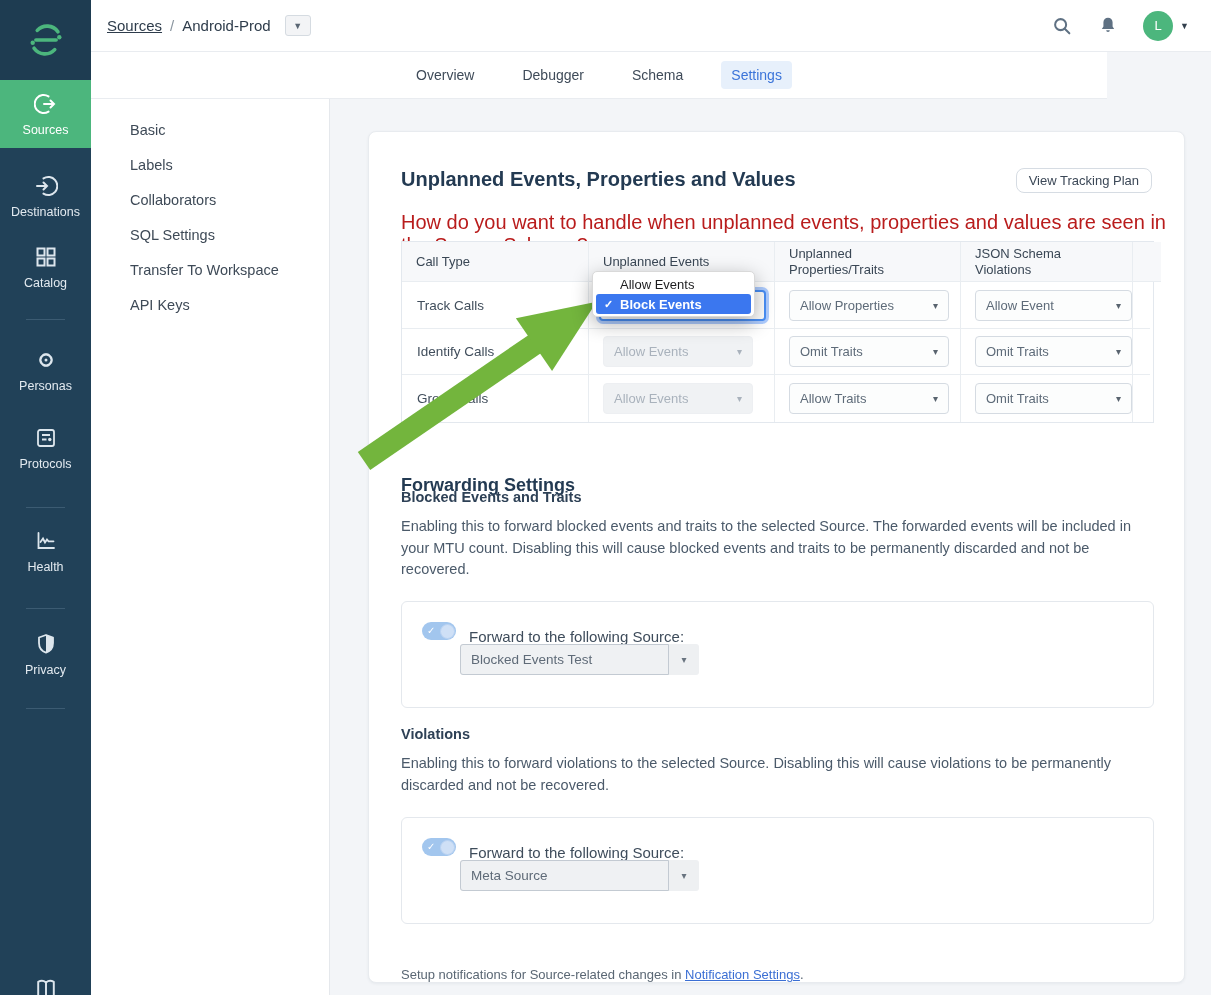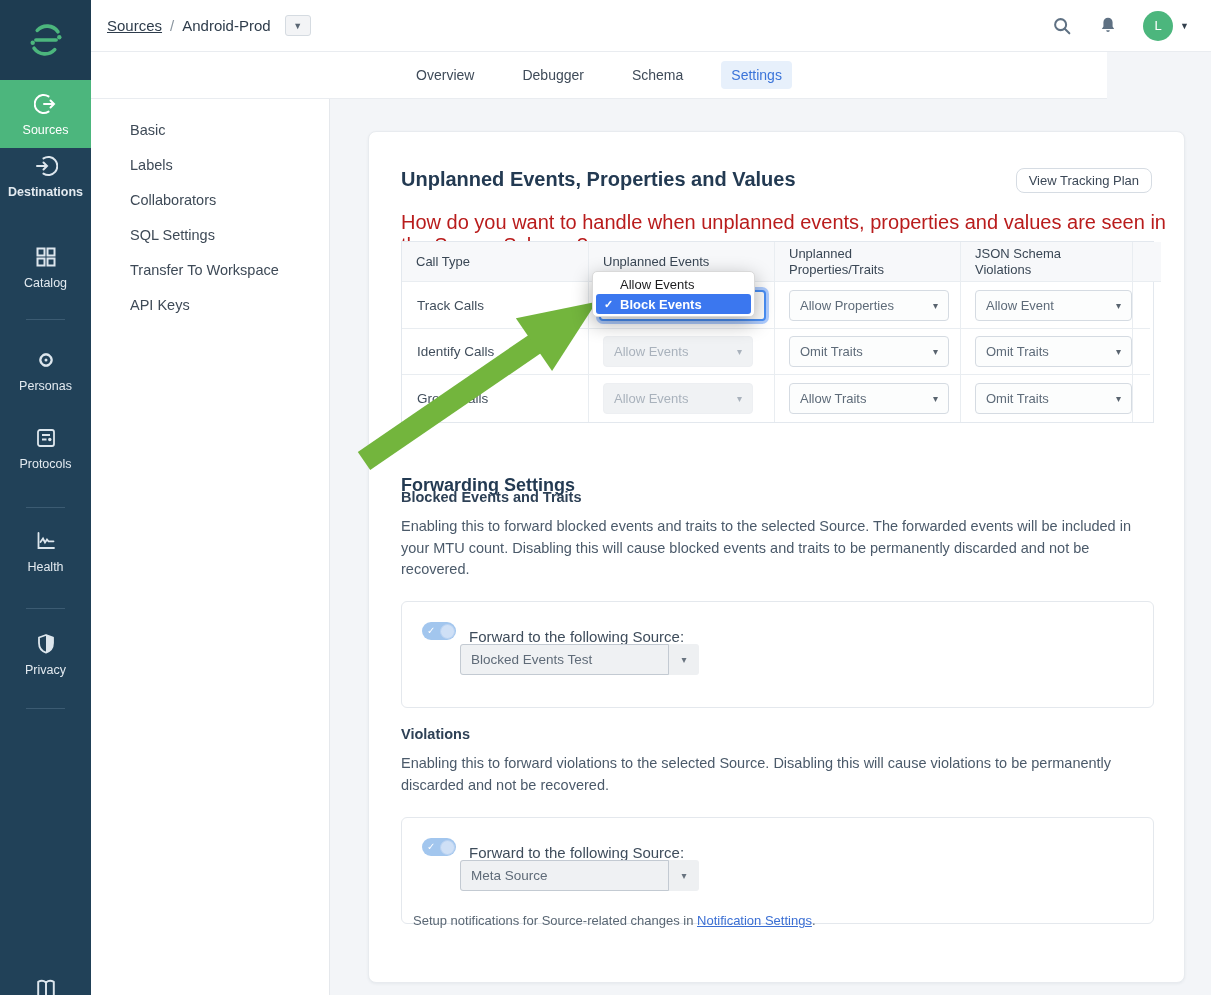--- a/index.html
+++ b/index.html
@@ -81,21 +81,21 @@
   .toggle-card { position:absolute; left:32px; width:753px; height:107px; border:1px solid #E4E8ED; border-radius:6px; background:#FFFFFF; }
   .toggle-row { position:absolute; left:20px; top:15px; display:flex; align-items:center; gap:13px; }
   .toggle { position:relative; width:34px; height:18px; border-radius:9px; background:#A2C6EE; cursor:pointer; flex:0 0 auto; }
   .toggle .tg-check { position:absolute; left:5px; top:2.5px; color:#FFFFFF; font-size:10px; }
   .toggle .tg-knob { position:absolute; right:1.5px; top:1.5px; width:15px; height:15px; border-radius:50%; background:#CFE0F6; border:1px solid #B9D2F2; }
   .toggle-label { font-size:15px; color:#3E4C5B;margin-top:11px; }
   .sel-group { position:absolute; left:58px; top:42px; display:flex; align-items:stretch; background:#EEF0F2; border-radius:3px; cursor:pointer; }
   .sel-box { width:209px; height:31px; border:1px solid #C3CAD2; border-radius:3px 0 0 3px; background:#EFF1F3; font-size:13.5px; color:#5F6B78; display:flex; align-items:center; padding-left:10px; }
   .sel-caret { width:30px; display:flex; align-items:center; justify-content:center; font-size:10px; color:#68737F; }
 
-  .note { position:absolute; left:32px; top:781px; font-size:13px; color:#5A6774;margin-left:12px; }
+  .note { position:absolute; left:32px; top:835px; font-size:13px; color:#5A6774; }
   .note a { color:#3B6FD4; text-decoration:underline; cursor:pointer; }
 </style>
 </head>
 <body>
 
 <div class="app">
 
   <aside class="iconbar">
     <div class="logo-block">
       <svg width="44" height="44" viewBox="0 0 48 48" fill="none">
@@ -108,21 +108,21 @@
     </div>
 
     <div class="nav-item active" style="top:80px;">
       <svg width="24" height="24" viewBox="0 0 24 24" fill="none" stroke="currentColor" stroke-width="2" stroke-linecap="round">
         <path d="M14.5 4.4 A9 9 0 1 0 14.5 19.6"></path>
         <path d="M10 12 H20 M16.5 8.5 L20 12 L16.5 15.5"></path>
       </svg>
       <span class="nav-label">Sources</span>
     </div>
 
-    <div class="nav-item" style="top:154px;font-weight:bold;">
+    <div class="nav-item" style="top:174px;">
       <svg width="24" height="24" viewBox="0 0 24 24" fill="none" stroke="currentColor" stroke-width="2" stroke-linecap="round">
         <path d="M9.5 4.4 A9 9 0 1 1 9.5 19.6"></path>
         <path d="M3 12 H13 M9.5 8.5 L13 12 L9.5 15.5"></path>
       </svg>
       <span class="nav-label">Destinations</span>
     </div>
 
     <div class="nav-item" style="top:245px;">
       <svg width="24" height="24" viewBox="0 0 24 24" fill="none" stroke="currentColor" stroke-width="2">
         <rect x="3.5" y="3.5" width="7" height="7"></rect>

